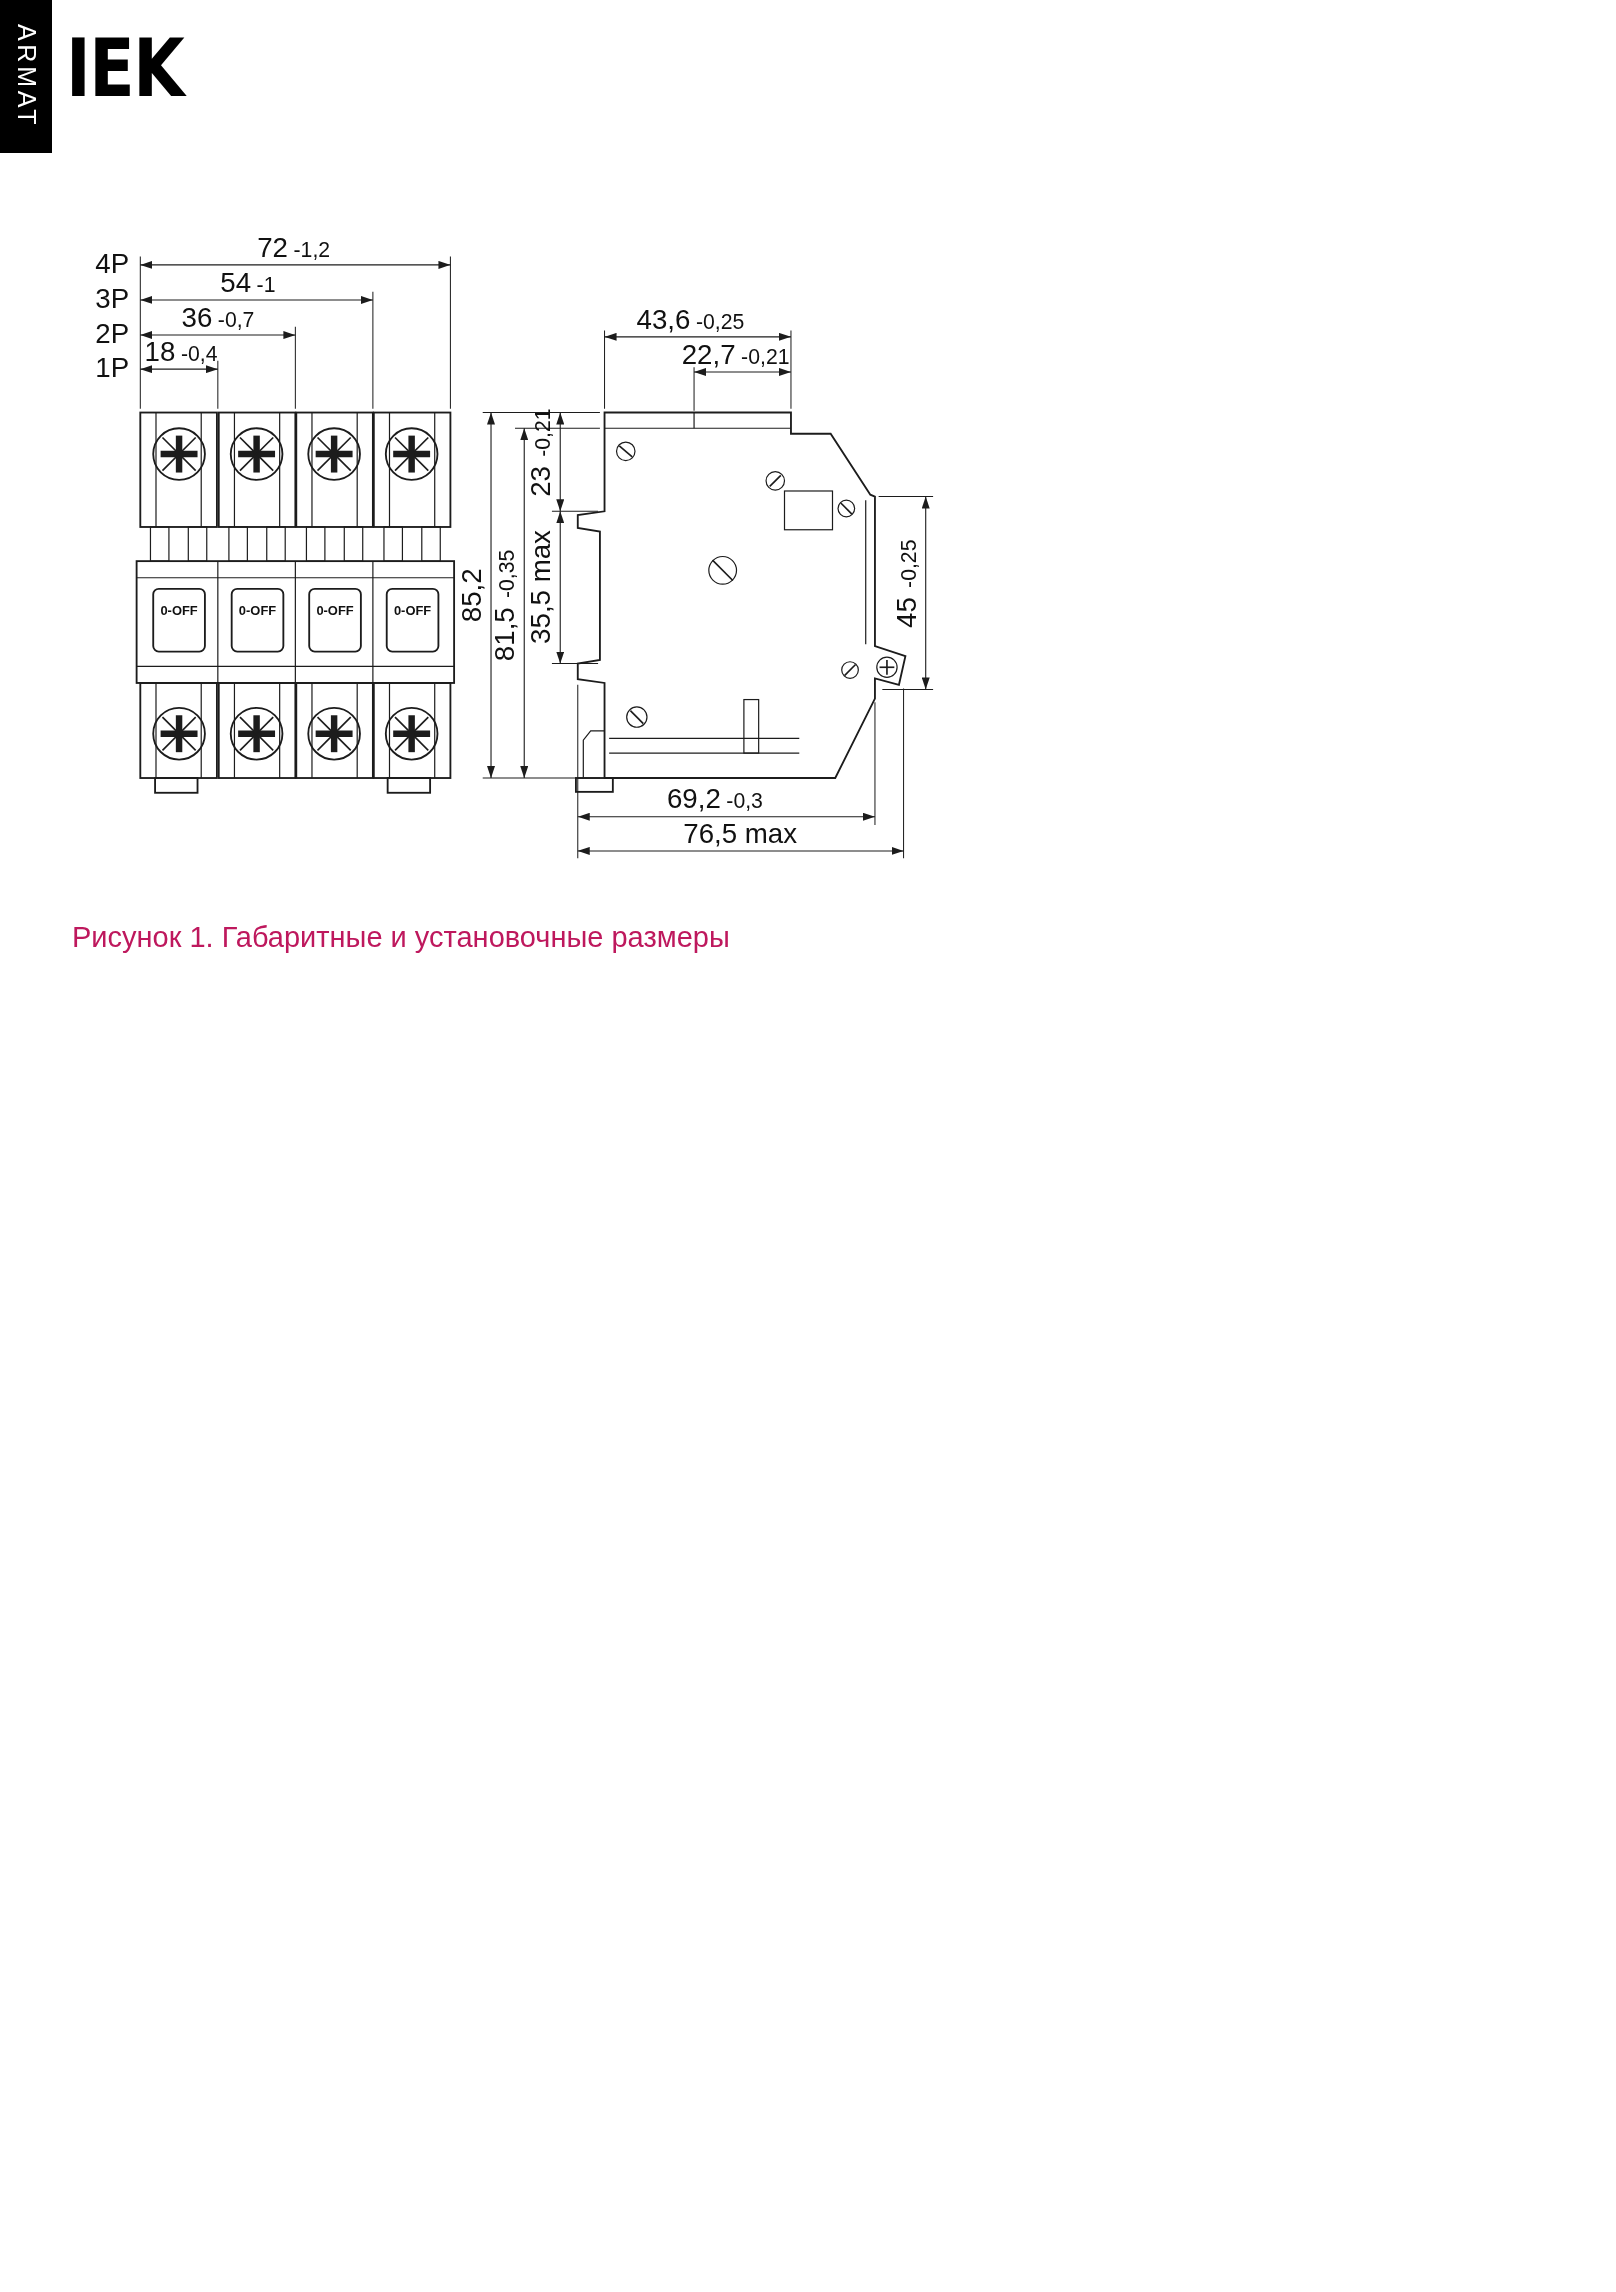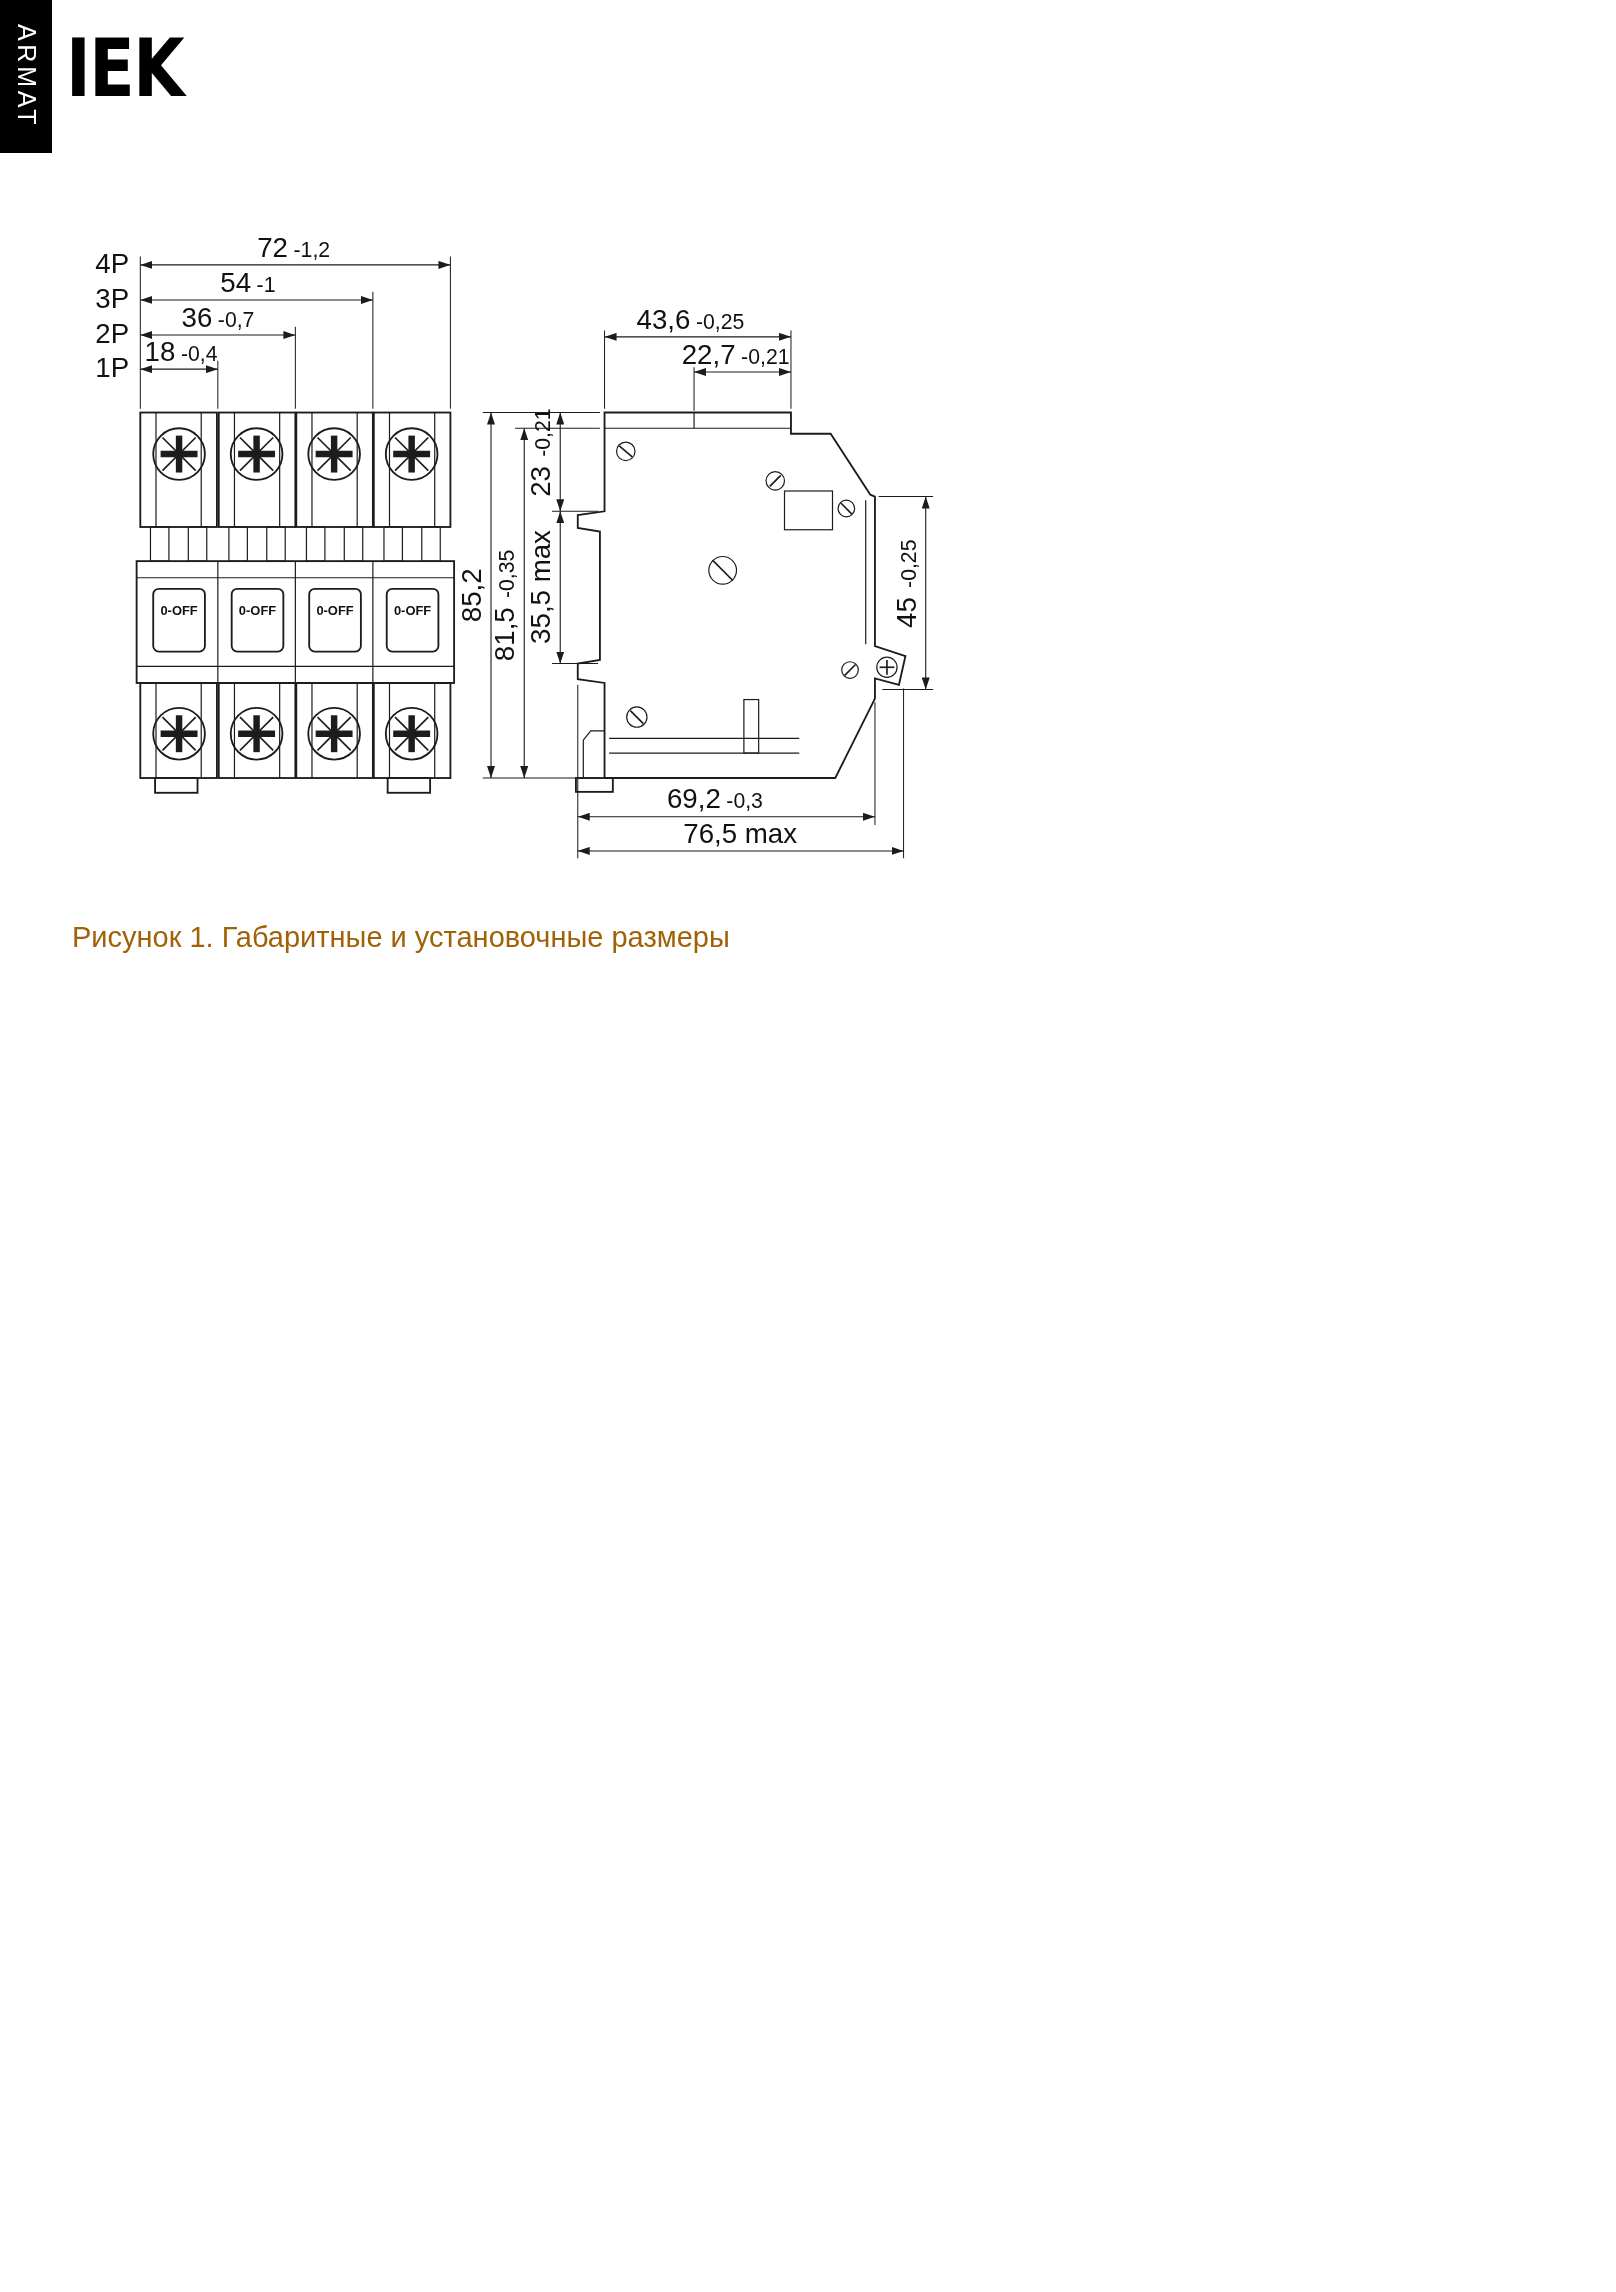--- a/index.html
+++ b/index.html
@@ -23,21 +23,21 @@
   }
   .logo{
     position:absolute;left:66px;top:28px;
     font-family:"DejaVu Sans",sans-serif;
     font-weight:bold;font-size:81px;line-height:1;
     color:#000;letter-spacing:-1.8px;
     transform:scaleX(0.82);transform-origin:left top;
   }
   .caption{
     position:absolute;left:72px;top:921px;
-    font-size:29px;color:#a16207;
+    font-size:29px;color:#be185d;
   }
   svg.drawing{position:absolute;left:0;top:0;}
   svg text{font-family:"Liberation Sans",sans-serif;fill:#111;}
   .ol{fill:none;stroke:#1c1c1c;stroke-width:2;}
   .tl{fill:none;stroke:#1c1c1c;stroke-width:1.3;}
   .dl{fill:none;stroke:#1c1c1c;stroke-width:1.2;}
   .xl{fill:none;stroke:#1c1c1c;stroke-width:1.1;}
   .cross{stroke:#1c1c1c;stroke-width:7;}
   .crossThin{stroke:#1c1c1c;stroke-width:1.8;}
   .arr{marker-start:url(#arw);marker-end:url(#arw);}

